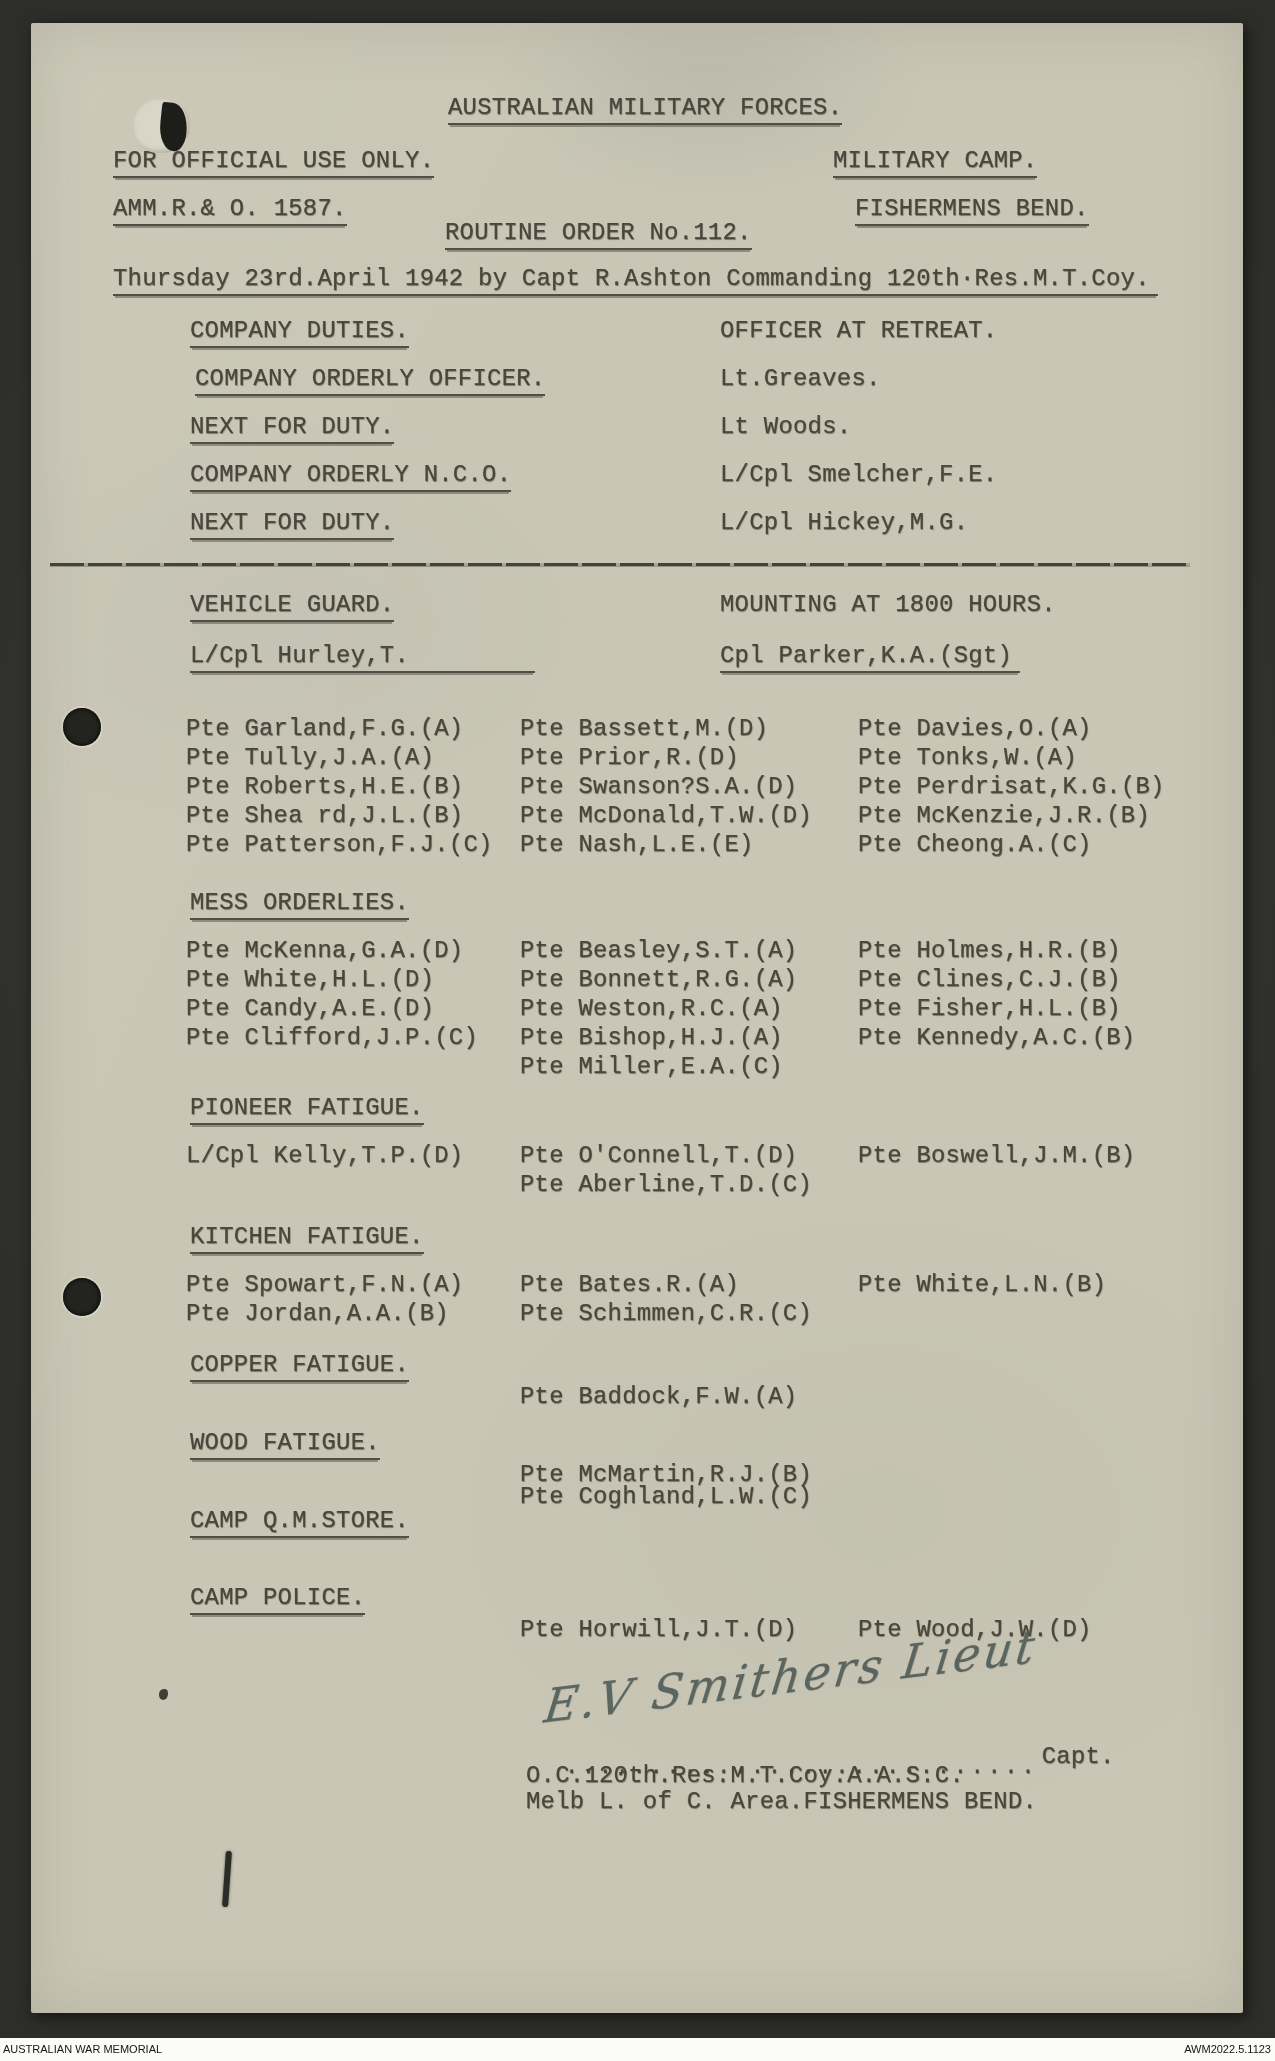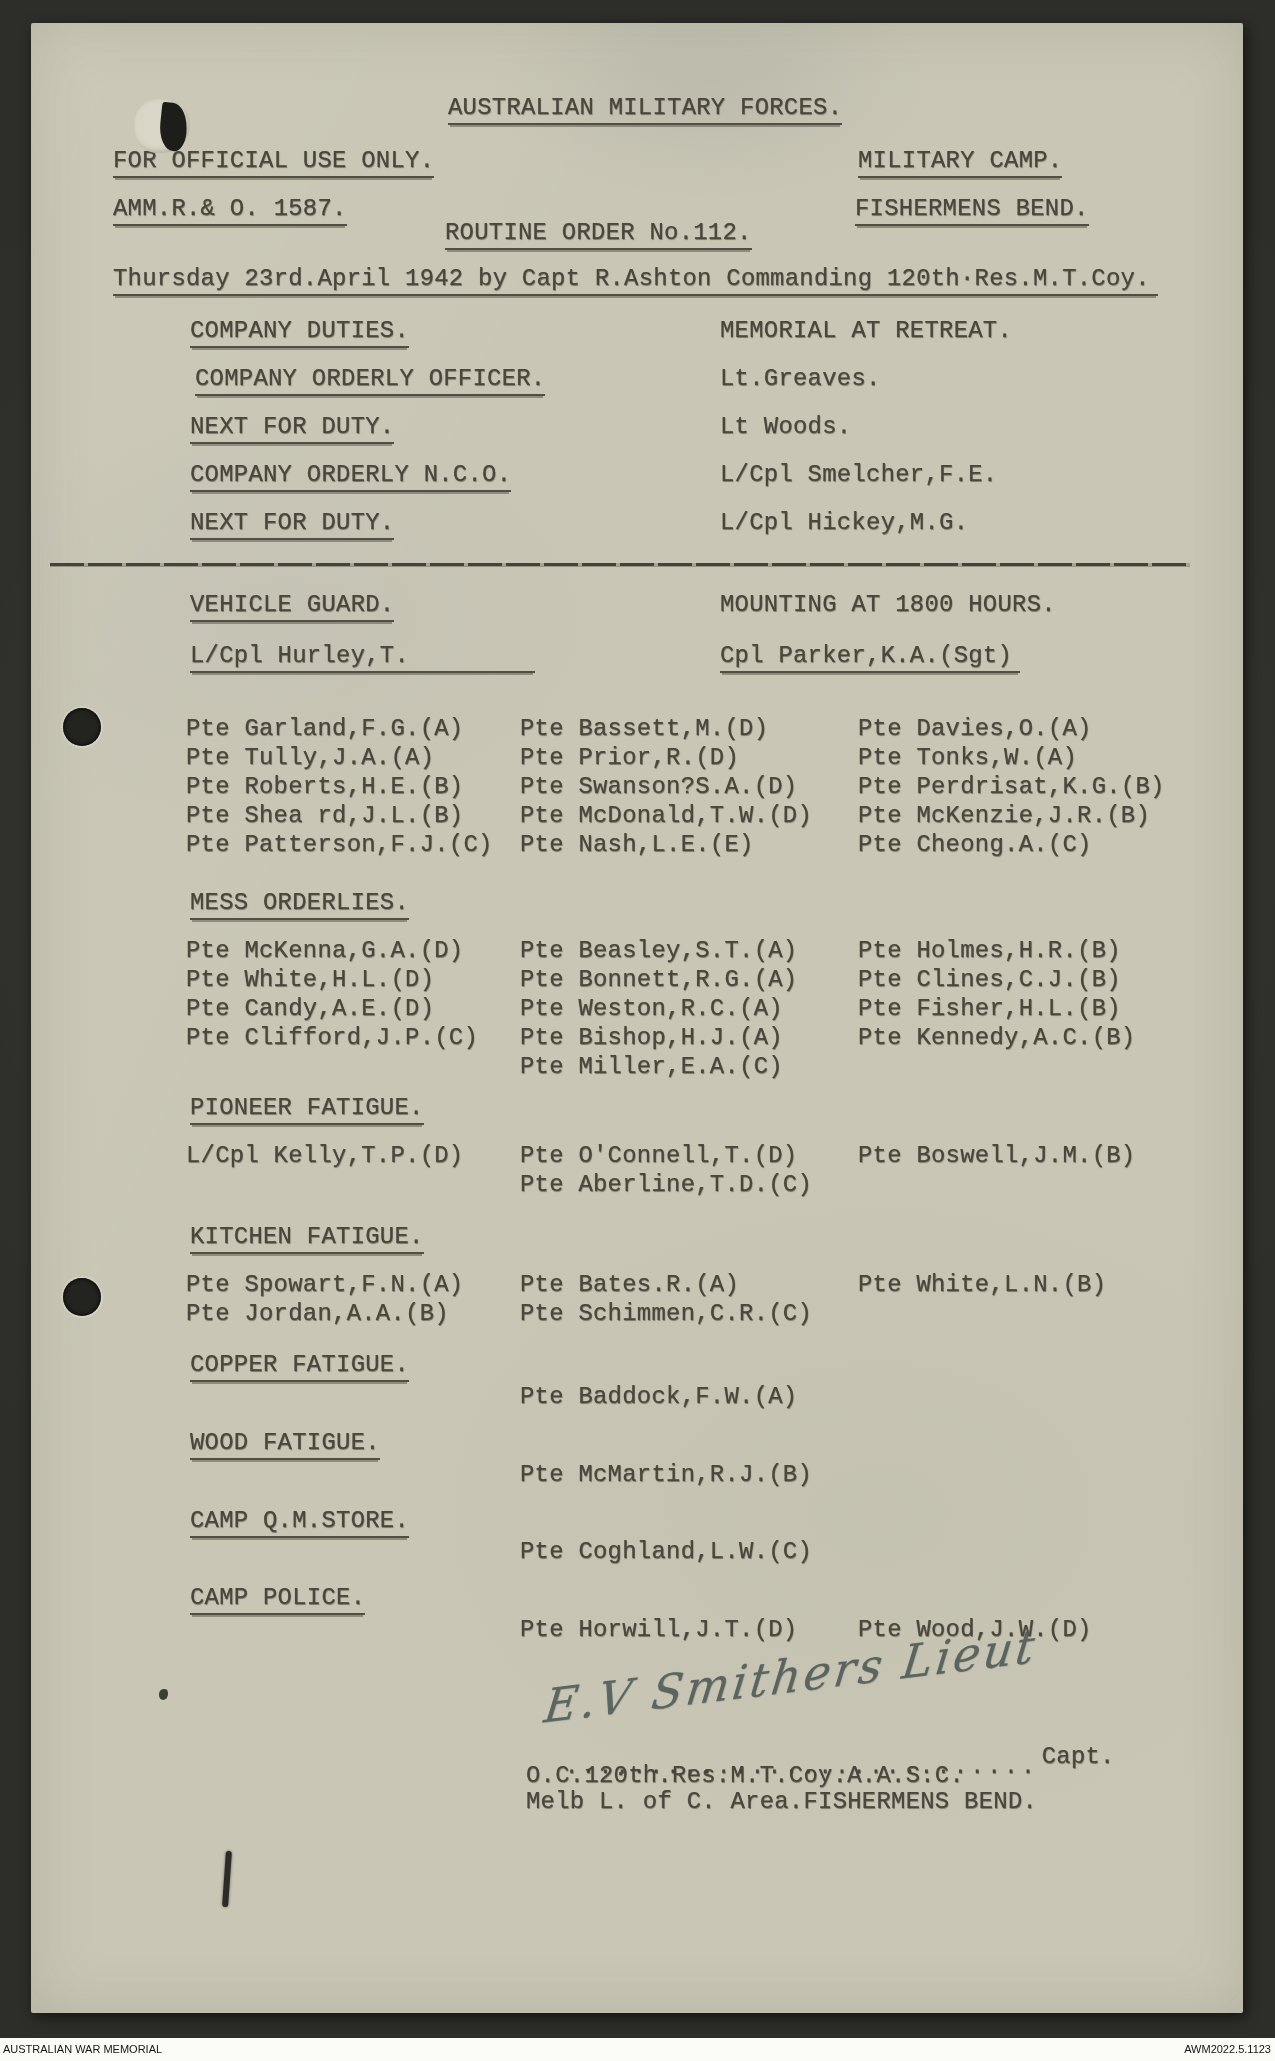--- a/index.html
+++ b/index.html
@@ -79,29 +79,29 @@
   .footer-bar .fl{position:absolute;left:3px;}
   .footer-bar .fr{position:absolute;right:4px;margin-left:9px;}
 </style>
 </head>
 <body>
 
 <div class="paper">
 
   <div class="t ul" style="left:417px;top:72px;">AUSTRALIAN MILITARY FORCES.</div>
   <div class="t ul" style="left:82px;top:125px;">FOR OFFICIAL USE ONLY.</div>
-  <div class="t ul" style="left:827px;top:125px;font-family:Liberation Mono, monospace;">MILITARY CAMP.</div>
+  <div class="t ul" style="left:802px;top:125px;font-family:Liberation Mono, monospace;">MILITARY CAMP.</div>
   <div class="t ul" style="left:82px;top:173px;">AMM.R.&amp; O. 1587.</div>
   <div class="t ul" style="left:824px;top:173px;">FISHERMENS BEND.</div>
   <div class="t ul" style="left:414px;top:197px;">ROUTINE ORDER No.112.</div>
   <div class="t" style="left:82px;top:243px;"><span class="ul" style="display:inline-block;min-width:1045px;">Thursday 23rd.April 1942 by Capt R.Ashton Commanding 120th·Res.M.T.Coy.</span></div>
 
   <div class="nrow" style="top:295px;">
     <span class="t ul" style="left:159px;">COMPANY DUTIES.</span>
-    <span class="t" style="left:689px;">MEMORIAL AT RETREAT.</span>
+    <span class="t" style="left:689px;">OFFICER AT RETREAT.</span>
   </div>
   <div class="nrow" style="top:343px;">
     <span class="t ul" style="left:164px;">COMPANY ORDERLY OFFICER.</span>
     <span class="t" style="left:689px;">Lt.Greaves.</span>
   </div>
   <div class="nrow" style="top:391px;">
     <span class="t ul" style="left:159px;">NEXT FOR DUTY.</span>
     <span class="t" style="left:689px;">Lt Woods.</span>
   </div>
   <div class="nrow" style="top:439px;">
@@ -199,21 +199,21 @@
   <div class="nrow" style="top:1361px;">
     <span class="t c2">Pte Baddock,F.W.(A)</span>
   </div>
 
   <div class="t ul" style="left:159px;top:1407px;">WOOD FATIGUE.</div>
   <div class="nrow" style="top:1439px;">
     <span class="t c2">Pte McMartin,R.J.(B)</span>
   </div>
 
   <div class="t ul" style="left:159px;top:1485px;">CAMP Q.M.STORE.</div>
-  <div class="nrow" style="top:1516px;padding-left:6px;">
+  <div class="nrow" style="top:1461px;padding-left:6px;">
     <span class="t c2">Pte Coghland,L.W.(C)</span>
   </div>
 
   <div class="t ul" style="left:159px;top:1562px;">CAMP POLICE.</div>
   <div class="nrow" style="top:1594px;">
     <span class="t c2">Pte Horwill,J.T.(D)</span>
     <span class="t c3">Pte Wood,J.W.(D)</span>
   </div>
 
   <div class="signature">E.V Smithers Lieut</div>

